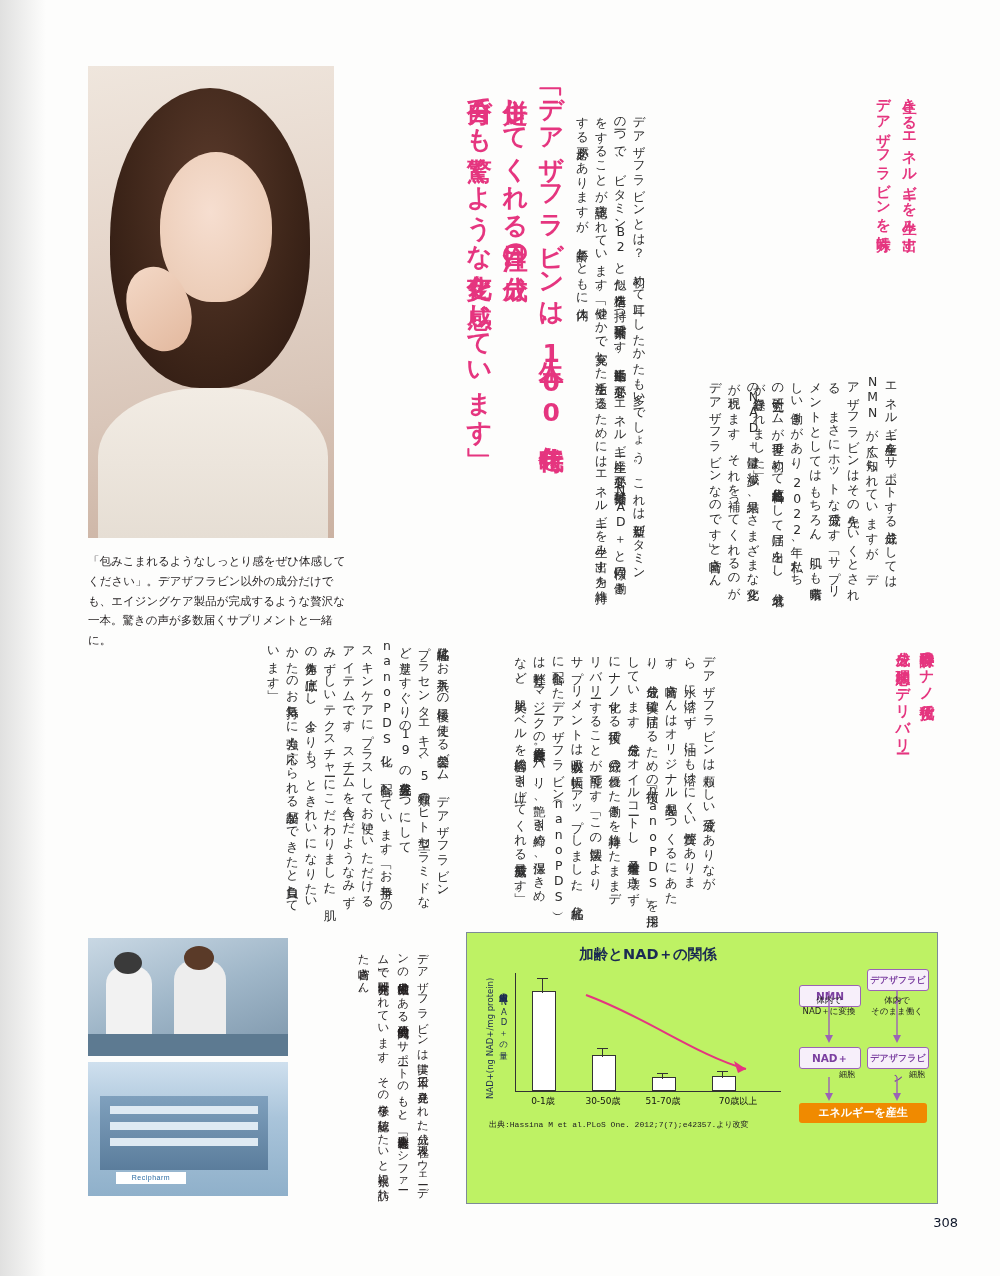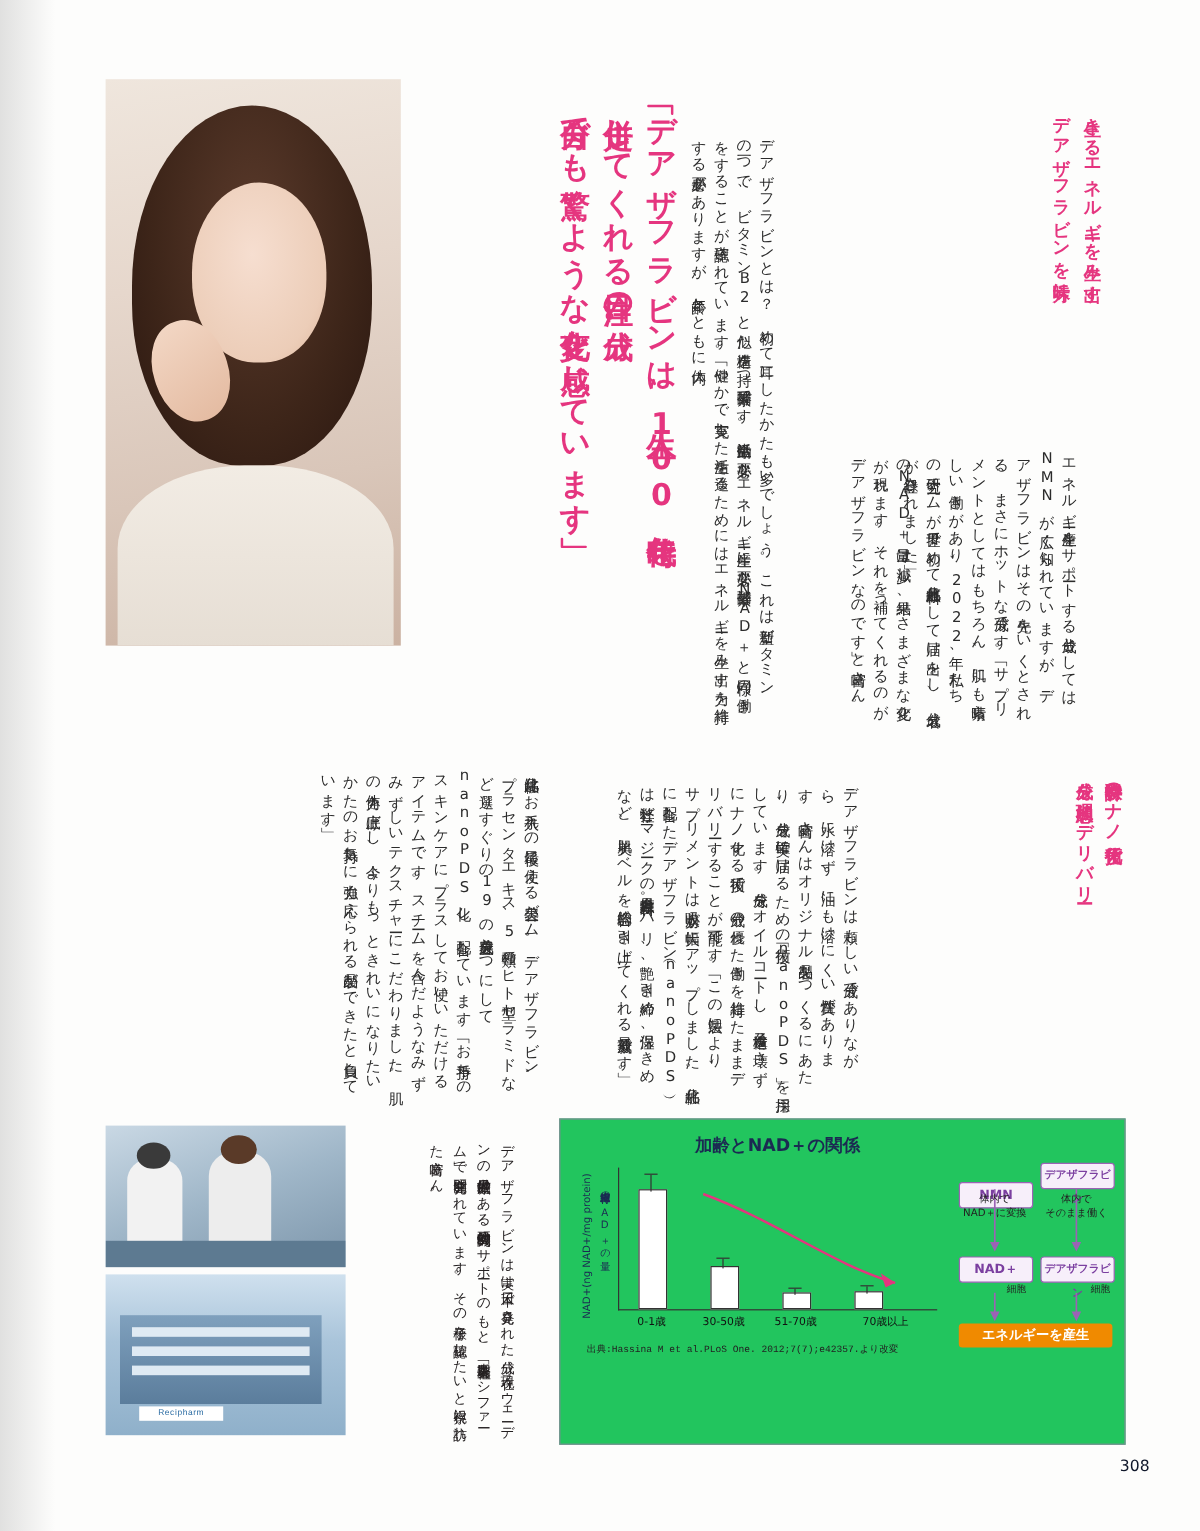--- a/index.html
+++ b/index.html
@@ -134,21 +134,21 @@
   #photo-bldg .win { position:absolute; background:#dfeaf3; }
   #photo-bldg .sign { position:absolute; left:28px; top:110px; width:70px; height:12px; background:#ffffff; color:#2b6ca3; font-size:7px; text-align:center; line-height:12px; letter-spacing:.5px;}
 
   #caption-lab { left: 300px; top: 946px; width: 132px; }
 
   
   #figure-box {
     position: absolute;
     left: 466px; top: 932px; width: 470px; height: 270px;
     border: 1px solid #7d8b96;
-    background: #22c55e;
+    background: #bef264;
   }
   #fig-title {
     position: absolute;
     left: 50px; top: 12px;
     width: 262px; text-align: center;
     font-size: 14.5px; font-weight: bold; color: #1b2a52;
     font-family: "DejaVu Sans","Liberation Sans",sans-serif;
   }
   
   #chart {
@@ -285,20 +285,21 @@
 
   <div class="edge-shade"></div>
 
   <div id="photo-main">
     <div class="hair"></div>
     <div class="body-w"></div>
     <div class="face"></div>
     <div class="hand"></div>
   </div>
 
+  <div class="caption" id="caption-main">「包みこまれるようなしっとり感をぜひ体感してください」。デアザフラビン以外の成分だけでも、エイジングケア製品が完成するような贅沢な一本。驚きの声が多数届くサプリメントと一緒に。</div>
 
   <div class="head-red vtext" id="head-line-1">生きるエネルギーを生み出す</div>
   <div class="head-red vtext" id="head-line-2">デアザフラビンを味方に</div>
 
   <div class="pullquote vtext" id="pq-1">「デアザフラビンは、人生100年時代を</div>
   <div class="pullquote vtext" id="pq-2">併走してくれる注目の成分。</div>
   <div class="pullquote vtext" style="top:80px; left:462px; height:470px;">自分でも驚くような変化を感じています」</div>
 
   <div class="bodycol vtext" style="top:108px; left:300px; height:480px; width:120px; left:auto; right:352px;">デアザフラビンとは？　初めて耳にしたかたも多いでしょう。これは新型ビタミンの一つで、ビタミンB2と似た構造を持つ補酵素です。生命活動に必要なエネルギー産生に必要な補酵素NAD＋と同様の働きをすることが確認されています。「健やかで充実した生活を送るためにはエネルギーを生み出す力を維持する必要がありますが、年齢とともに体内</div>
 

